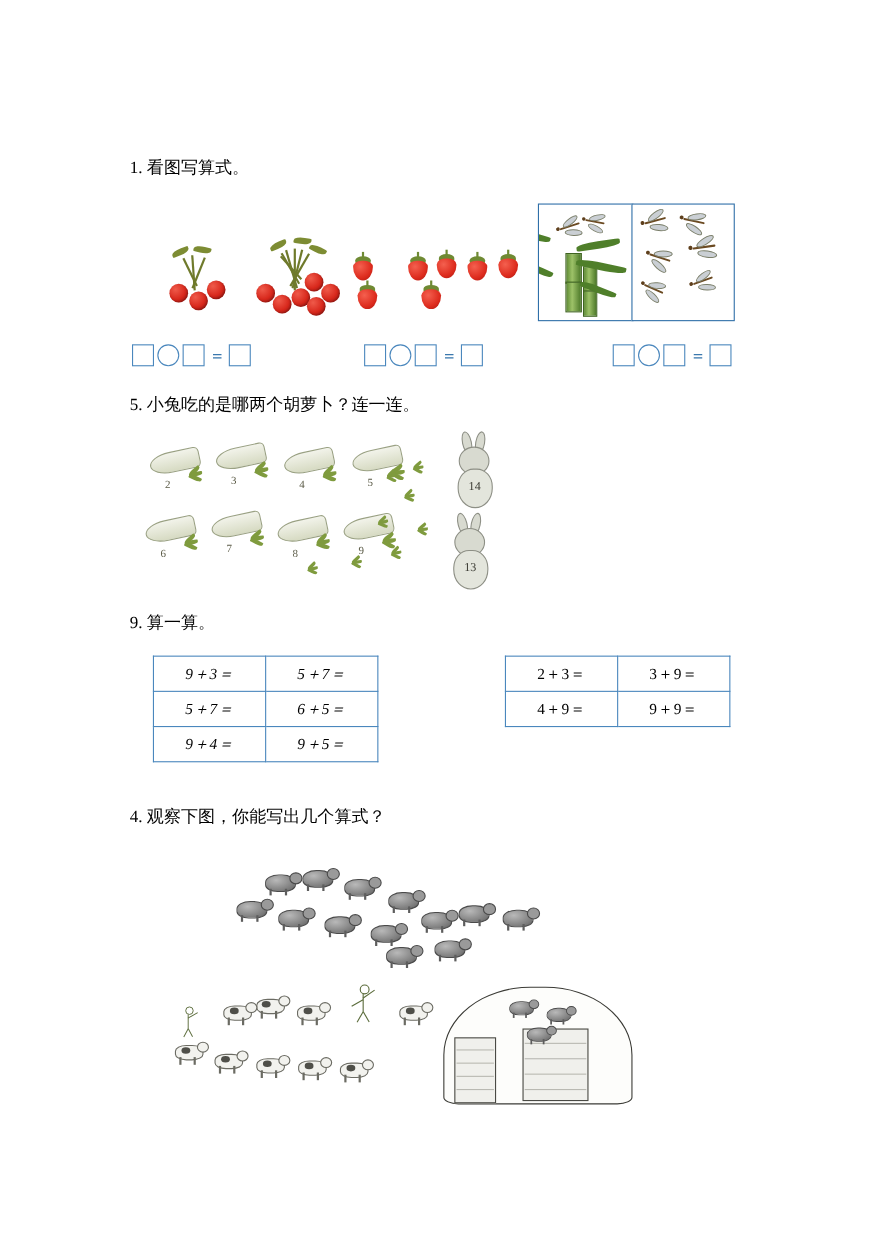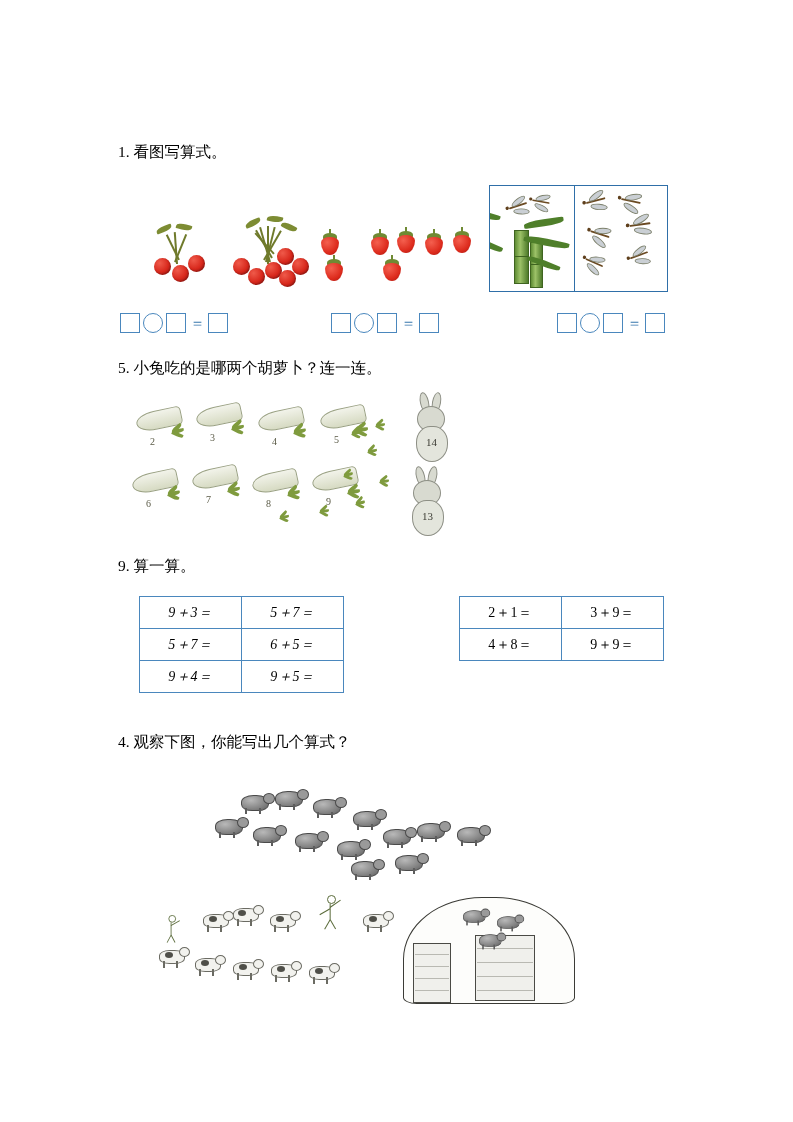--- a/index.html
+++ b/index.html
@@ -630,25 +630,25 @@
     <tr>
       <td>9＋4＝</td>
       <td>9＋5＝</td>
     </tr>
   </tbody>
     </table>
 
   <table class="tbl" style="left:459px; top:596px;">
     <tbody>
         <tr>
-      <td>2＋1＝</td>
+      <td>2＋3＝</td>
       <td>3＋9＝</td>
     </tr>
     <tr>
-      <td>4＋8＝</td>
+      <td>4＋9＝</td>
       <td>9＋9＝</td>
     </tr>
   </tbody>
     </table>
 
   <div class="art" style="left:145px; top:785px; width:450px; height:230px;">
 
     <div class="pig" style="left:96px; top:6px;">
       <div class="pb" style="left:0; top:4px;"></div>
       <div class="ph" style="left:22px; top:2px;"></div>

